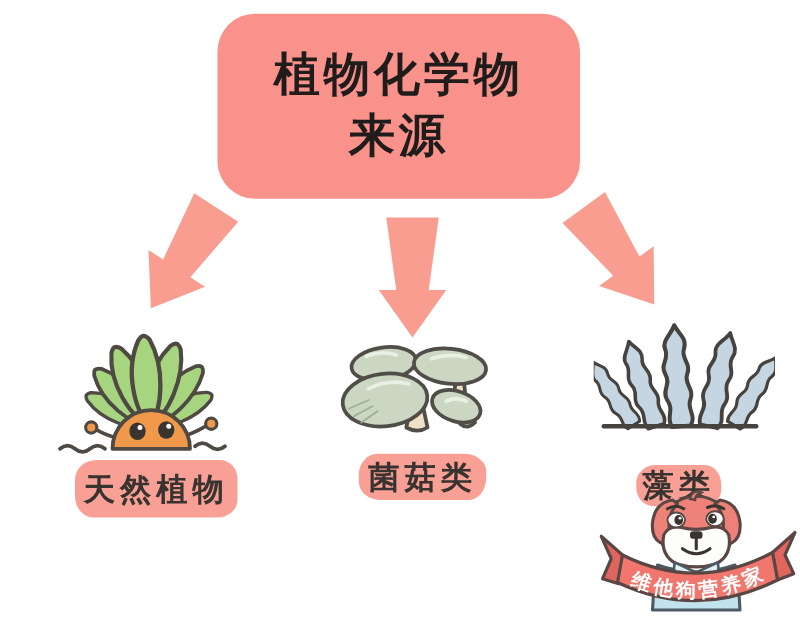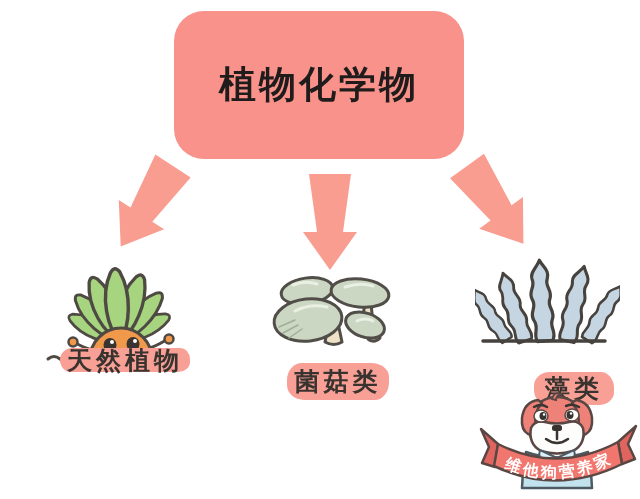--- a/index.html
+++ b/index.html
@@ -20,31 +20,32 @@
   #plant-svg{left:40px;top:255px;}
   #mushroom-svg{left:265px;top:265px;}
   #seaweed-svg{left:475px;top:256px;}
   #dog-svg{left:478px;top:392px;}
   #arrows-svg{left:0;top:0;}
   .node-label{
     position:absolute;display:flex;align-items:center;justify-content:center;
     background:#F9A096;color:#38332F;font-weight:bold;font-size:25px;letter-spacing:4px;
     white-space:nowrap;
   }
-  #label-natural{left:60px;top:348px;width:130px;height:24px;border-radius:17px 14px 16px 15px / 16px 15px 14px 17px;}
+  #label-natural{left:60px;top:368px;width:130px;height:46px;border-radius:17px 14px 16px 15px / 16px 15px 14px 17px;}
   #label-fungi{left:287px;top:363px;width:102px;height:37px;border-radius:15px 18px 14px 17px / 17px 14px 18px 15px;text-align:right;}
-  #label-algae{left:509px;top:372px;width:80px;height:33px;border-radius:16px 13px 15px 14px / 14px 16px 13px 15px;margin-left:25px;}
+  #label-algae{left:509px;top:372px;width:68px;height:33px;border-radius:16px 13px 15px 14px / 14px 16px 13px 15px;}
 </style>
 </head>
 <body>
 
 <div id="stage">
 
   <div id="title-box">
     <span class="t-line">植物化学物</span>
+    <span class="t-line">来源</span>
   </div>
 
   <svg id="arrows-svg" class="illu" width="640" height="280" viewBox="0 0 640 280">
     <g fill="#FA9D91">
       <polygon points="-21,0 21,0 13,58 27,58 0,96 -27,58 -13,58" transform="translate(173,166) rotate(33)"></polygon>
       <polygon points="-21,0 21,0 13,58 27,58 0,96 -27,58 -13,58" transform="translate(330,174)"></polygon>
       <polygon points="-21,0 21,0 13,58 27,58 0,96 -27,58 -13,58" transform="translate(467,166) rotate(-36)"></polygon>
     </g>
   </svg>
 

